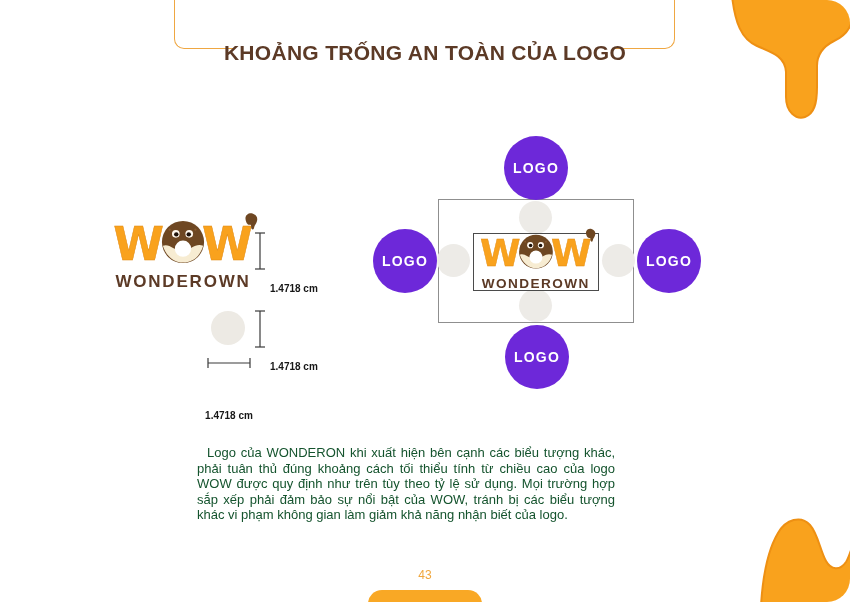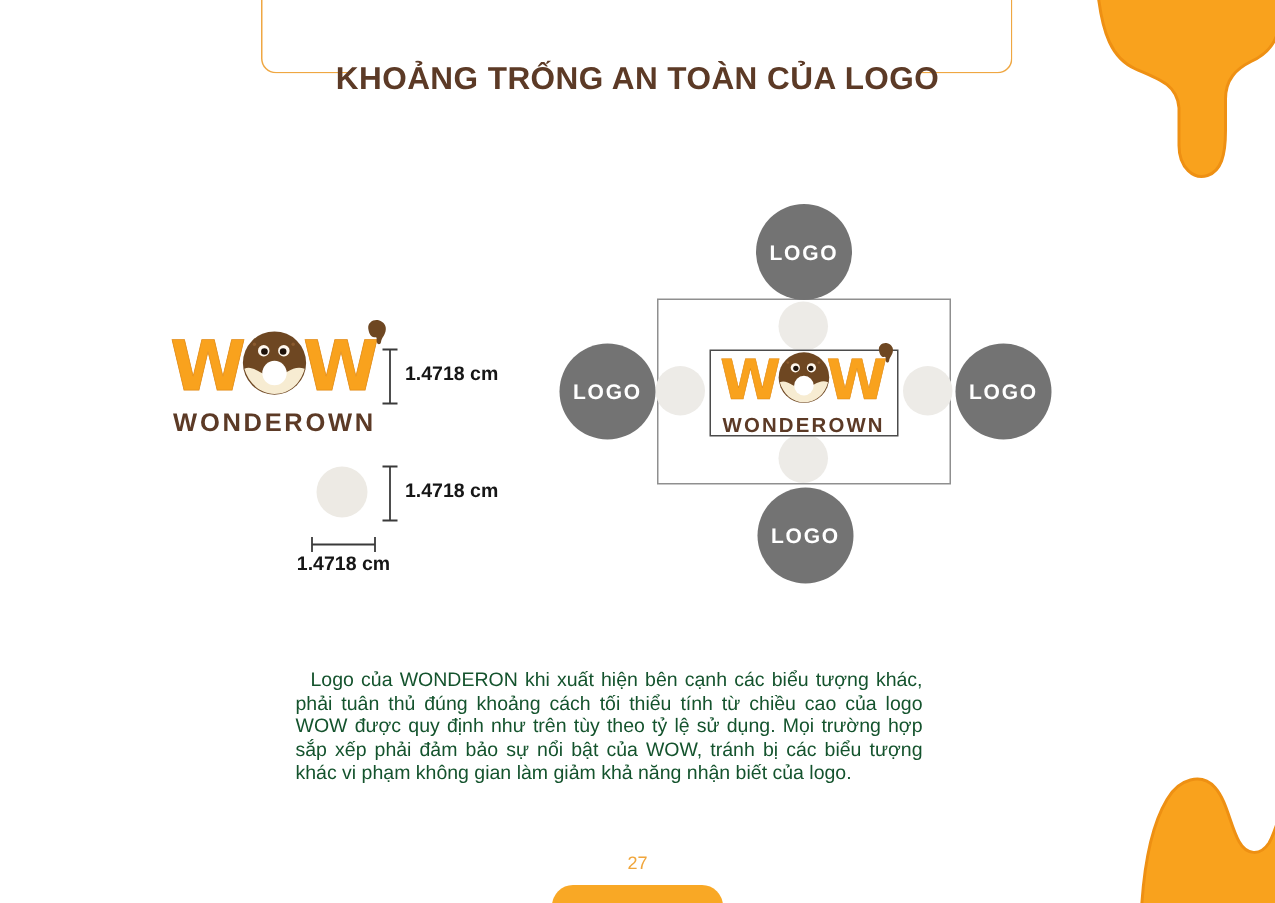--- a/index.html
+++ b/index.html
@@ -1,19 +1,19 @@
 <!DOCTYPE html>
 <html><head>
 <meta charset="utf-8">
 <style>
   * { margin:0; padding:0; box-sizing:border-box; }
   html,body { background:#ffffff; }
   .page {
     position:relative; width:850px; height:602px; overflow:hidden;
-    background:#ffffff; font-family:"Liberation Sans", sans-serif;
+    background:#ffffff; font-family:"Liberation Sans", sans-serif;border-radius:23px;
   }
 
   
   .bracket-left {
     position:absolute; left:174px; top:-2px; width:61px; height:51px;
     border-left:1.5px solid #EFA742; border-bottom:1.5px solid #EFA742;
     border-bottom-left-radius:10px;
   }
   .bracket-right {
     position:absolute; left:613px; top:-2px; width:62px; height:51px;
@@ -41,39 +41,39 @@
   .donut { width:46px; height:46px; margin:0 -4px; position:relative; top:-2px; flex:0 0 auto; }
   .wordmark {
     font-size:17px; font-weight:700; letter-spacing:1.8px; color:#5C3A26;
     margin-top:3px; white-space:nowrap;
   }
   .logo-left { position:absolute; left:114px; top:219px; width:138px; }
 
   
   .measure-svg { position:absolute; }
   .measure-label {
-    position:absolute; font-size:13px; font-weight:600; color:#161616; white-space:nowrap;
+    position:absolute; font-size:10px; font-weight:600; color:#161616; white-space:nowrap;margin-top:42px;
   }
   .spacing-circle {
     position:absolute; left:211px; top:311px; width:34px; height:34px;
     border-radius:50%; background:#EDEAE4;
   }
 
   
   .safe-rect {
     position:absolute; left:438px; top:199px; width:196px; height:124px;
     border:1px solid #8F8F8F; z-index:1;
   }
   .sp-circle {
     position:absolute; width:33px; height:33px; border-radius:50%;
     background:#EDEBE7; z-index:2;
   }
   .ph-circle {
     position:absolute; width:64px; height:64px; border-radius:50%;
-    background:#737373; z-index:2; display:flex; align-items:center; justify-content:center;
+    background:#6d28d9; z-index:2; display:flex; align-items:center; justify-content:center;
     color:#ffffff; font-size:14px; font-weight:700; letter-spacing:1.2px;
   }
   .logo-box {
     position:absolute; left:473px; top:233px; width:126px; height:58px;
     border:1px solid #4B4B4B; background:#ffffff; z-index:3;
     display:flex; align-items:center; justify-content:center;
   }
   .logo-box .wow-logo { transform:scale(.8); transform-origin:50% 50%; }
 
   
@@ -199,16 +199,16 @@
             <path d="M1.5,7 C1,3 5,.5 8.5,1.5 C12,2.5 14,5.5 13,9 C12,12.5 10.5,13 10,16 C9.7,18 7.5,18 7.2,15.8 C7,14 7.5,12.5 6,12.8 C3.5,13.3 2,10.5 1.5,7 Z" fill="#6E4722"></path>
           </svg>
         </span>
       </div>
       <div class="wordmark">WONDEROWN</div>
     </div>
   </div>
 
   <p class="body-text">Logo của WONDERON khi xuất hiện bên cạnh các biểu tượng khác, phải tuân thủ đúng khoảng cách tối thiểu tính từ chiều cao của logo WOW được quy định như trên tùy theo tỷ lệ sử dụng. Mọi trường hợp sắp xếp phải đảm bảo sự nổi bật của WOW, tránh bị các biểu tượng khác vi phạm không gian làm giảm khả năng nhận biết của logo.</p>
 
-  <div class="page-number">27</div>
+  <div class="page-number">43</div>
   <div class="footer-tab"></div>
 
 </div>
 
 </body></html>

